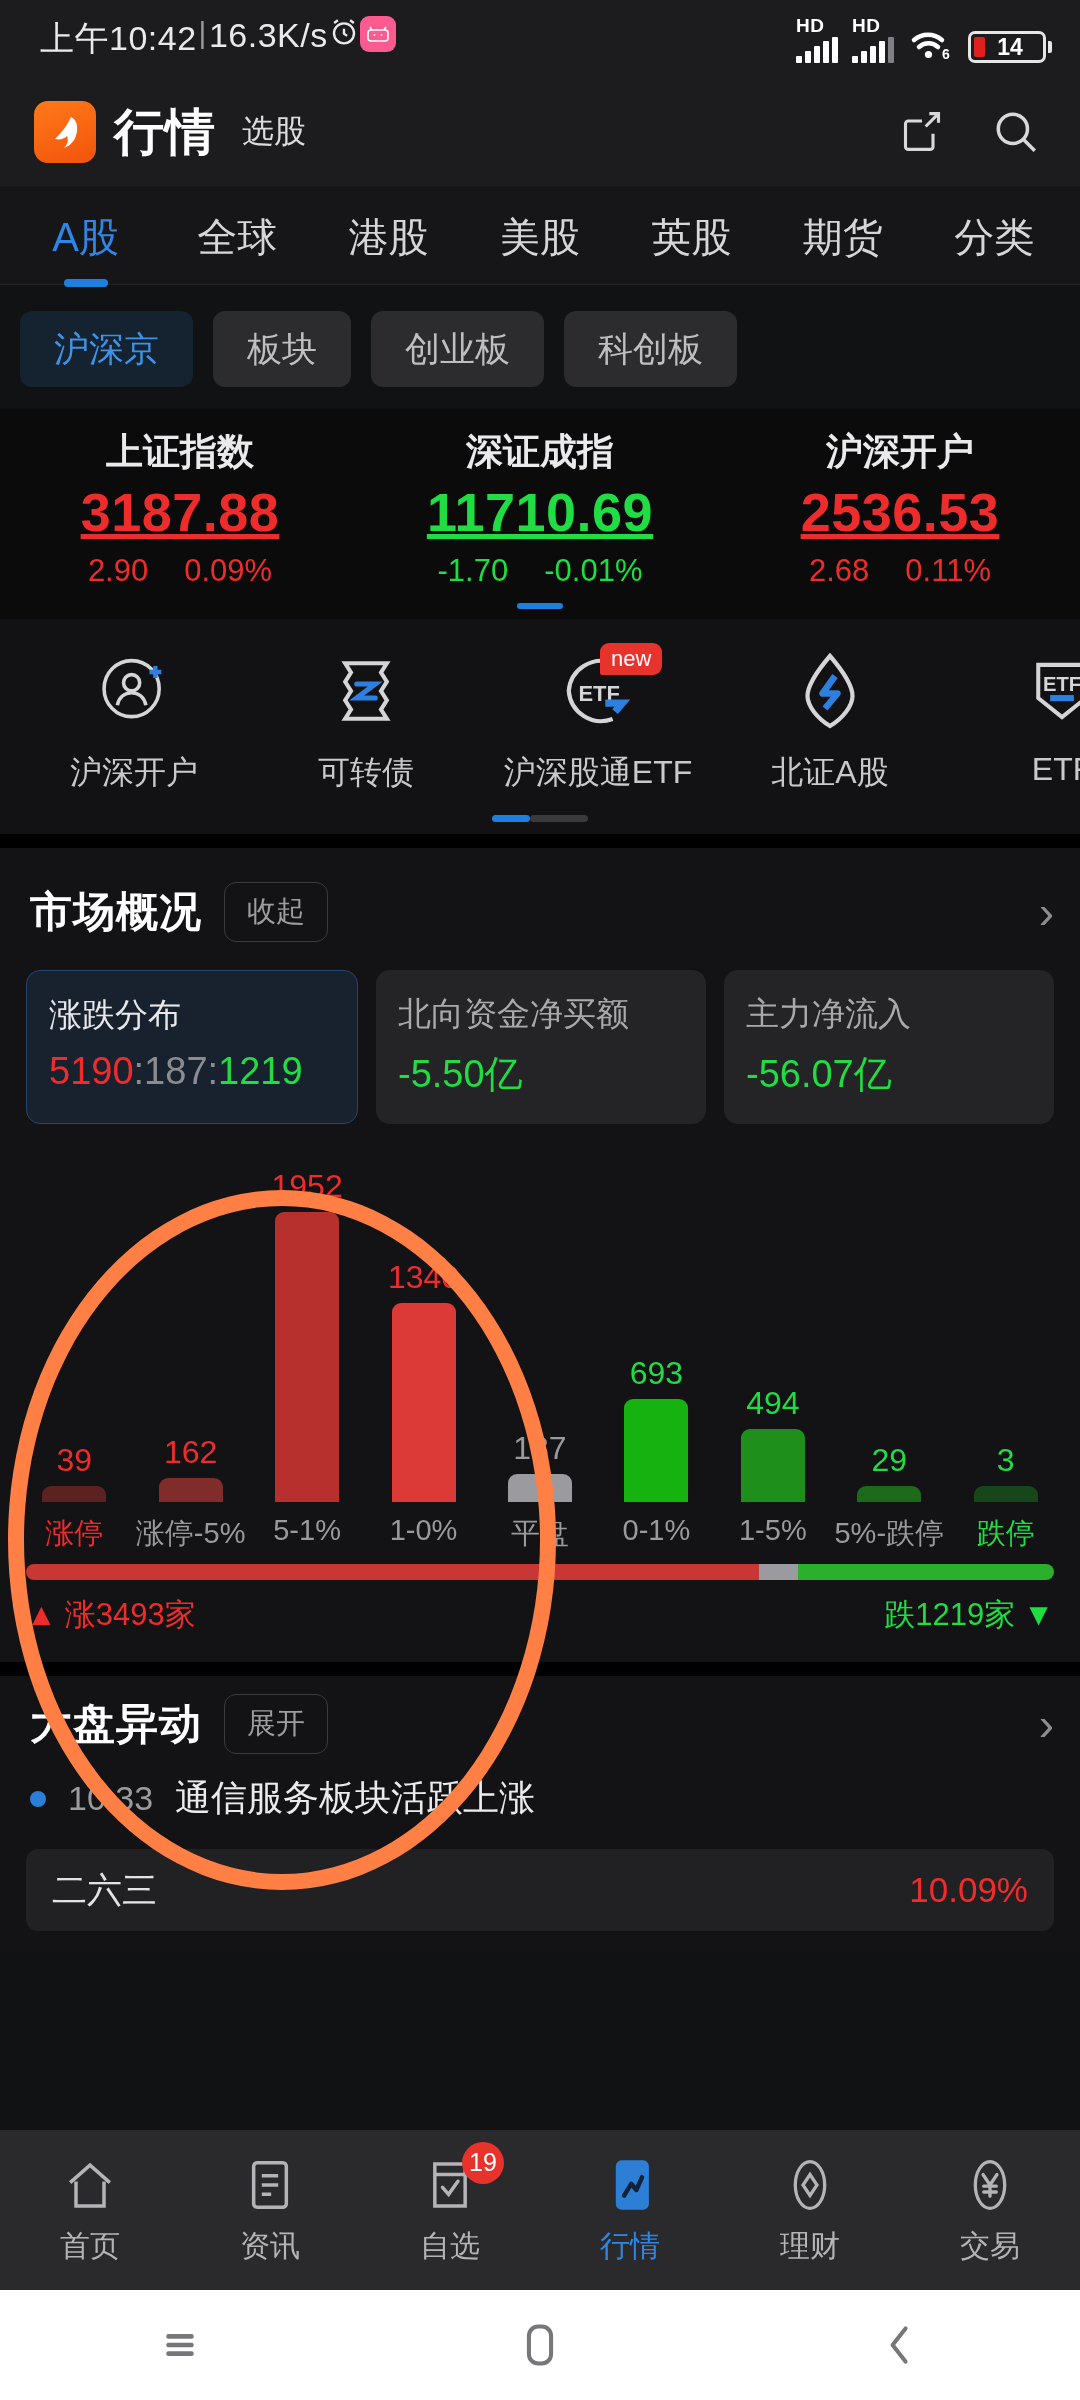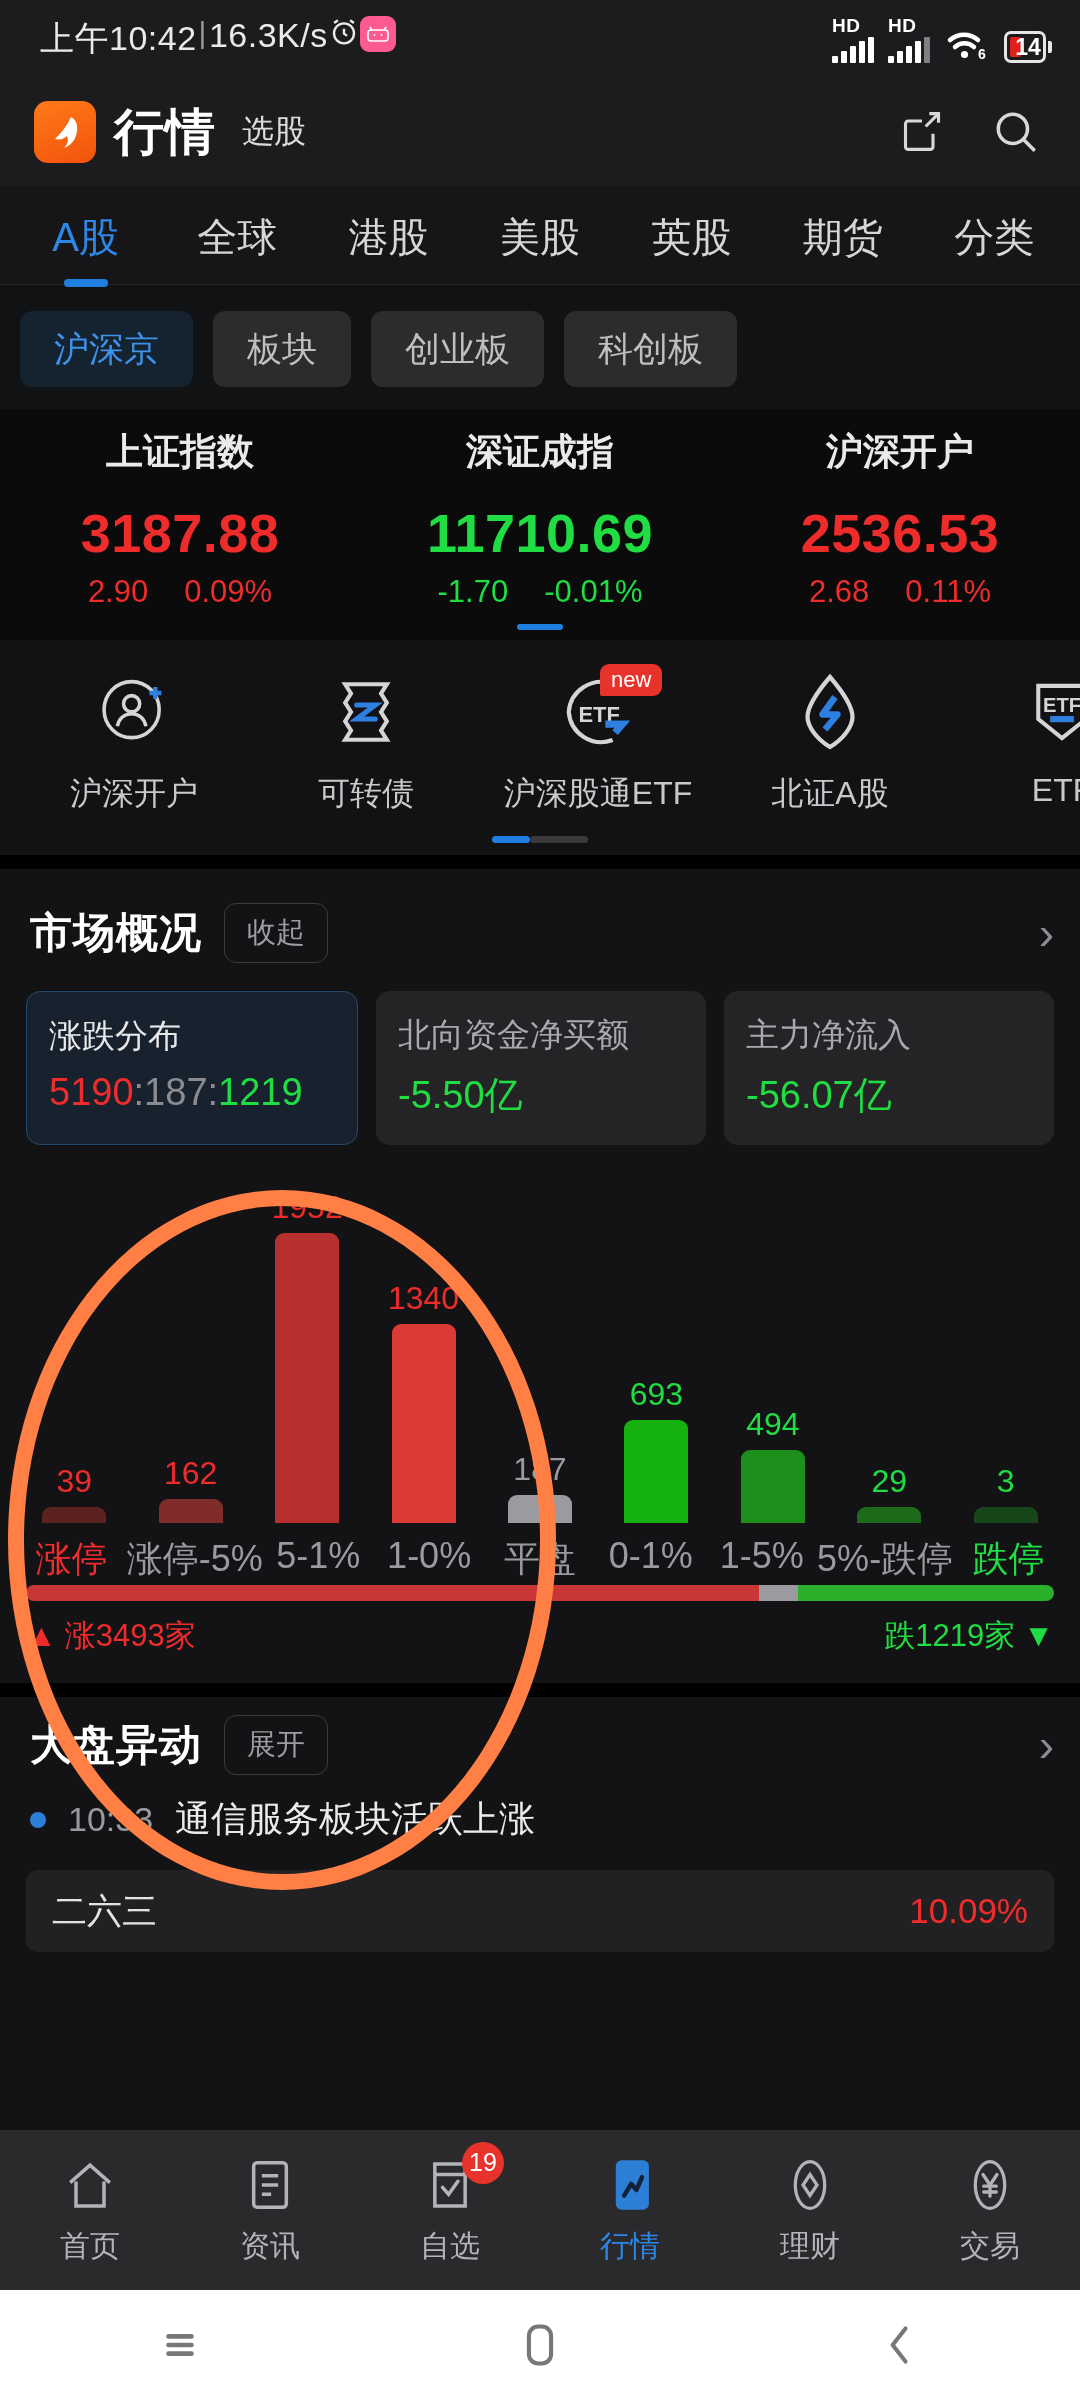--- a/index.html
+++ b/index.html
@@ -27,21 +27,21 @@
   .sb-right { display: flex; align-items: flex-end; gap: 14px; }
   .sig { display: flex; flex-direction: column; align-items: flex-start; }
   .sig .hd { font-size: 19px; color: #fff; font-weight: bold; line-height: 1; margin-bottom: 2px; letter-spacing:.5px;}
   .bars { display: flex; align-items: flex-end; gap: 3px; height: 26px; }
   .bars i { display: block; width: 6px; background: #fff; border-radius: 1px; }
   .bars i:nth-child(1){height:7px;} .bars i:nth-child(2){height:12px;}
   .bars i:nth-child(3){height:17px;} .bars i:nth-child(4){height:22px;} .bars i:nth-child(5){height:26px;}
   .bars.dim i:nth-child(5){ background:#808084; }
   .wifi { width: 46px; height: 36px; position: relative; }
   .batt { display: flex; align-items: center; }
-  .batt-body { width: 42px; height: 32px; border: 3px solid #e6e6e8; border-radius: 7px;
+  .batt-body { width: 78px; height: 32px; border: 3px solid #e6e6e8; border-radius: 7px;
                display: flex; align-items: center; padding: 3px; position: relative; }
   .batt-fill { width: 11px; height: 100%; background: #e01f1f; border-radius: 2px; }
   .batt-num { position: absolute; left: 0; right: 0; text-align: center;
               font-size: 23px; color: #fff; font-weight: bold; line-height: 26px; padding-left:6px;}
   .batt-tip { width: 4px; height: 12px; background: #e6e6e8; border-radius: 0 2px 2px 0; margin-left: 2px; }
 
   
   .appbar {
     height: 108px; background: #1c1c1e;
     display: flex; align-items: center; padding: 0 34px;
@@ -69,21 +69,21 @@
   .chip { height: 76px; border-radius: 12px; background: #2c2c2e; color: #bfbfc2;
           font-size: 35px; display: flex; align-items: center; justify-content: center;
           padding: 0 34px; white-space: nowrap; flex: 0 0 auto; }
   .chip.active { background: #15222f; color: #3d92ea; }
 
   
   .indexpanel { background:#0b0b0c; padding: 18px 0 10px 0; }
   .idxrow { display: flex; }
   .idx { flex: 1; text-align: center; }
   .idx .nm { font-size: 37px; color: #eaeaec; font-weight: 600; }
-  .idx .pv { font-size: 54px; font-weight: 600; margin-top: 25px; letter-spacing:.5px;}
+  .idx .pv { font-size: 54px; font-weight: 600; margin-top: 4px; letter-spacing:.5px;text-decoration:underline;}
   .idx .dl { margin-top: 10px; font-size: 31px; display:flex; justify-content:center; gap:36px;}
   .up { color: #ef2c2c; } .down { color: #1fdd42; }
   .idx-dots { display:flex; justify-content:center; margin-top: 14px; }
   .idx-dots i { width:46px; height:6px; background:#1f7fe0; border-radius:3px; }
 
   
   .quick { background:#121214; padding: 30px 0 12px 0; position: relative; }
   .quickrow { display: flex; padding: 0 18px; }
   .qitem { width: 232px; flex: 0 0 232px; text-align: center; position: relative; }
   .qicon { height: 84px; display:flex; align-items:center; justify-content:center; position:relative; }
@@ -114,21 +114,21 @@
   .card .cv { font-size: 38px; margin-top: 12px; font-weight: 500; }
   .ratio-nums .r1{color:#ef2c2c;} .ratio-nums .rs{color:#8c8c90;} .ratio-nums .r3{color:#1fdd42;}
 
   
   .chart { position: relative; padding: 18px 16px 0 16px; height: 430px; }
   .bars-wrap { display:flex; align-items:flex-end; height: 360px; }
   .bcol { flex:1; display:flex; flex-direction: column; align-items:center; justify-content:flex-end; }
   .bval { font-size: 32px; margin-bottom: 10px; line-height:1; }
   .brect { width: 64px; border-radius: 9px 9px 0 0; }
   .xlabels { display:flex; margin-top: 12px; }
-  .xl { flex:1; text-align:center; font-size: 36px; color:#9a9a9e; white-space:nowrap; }
+  .xl { flex:1; text-align:center; font-size: 29px; color:#9a9a9e; white-space:nowrap; }
 
   
   .ratiobar { margin: 10px 26px 0 26px; height: 16px; border-radius: 8px; overflow:hidden; display:flex; }
   .ratiobar .seg-up { background:#c93636; }
   .ratiobar .seg-fl { background:#9b9b9f; }
   .ratiobar .seg-dn { background:#2bb02b; }
   .ratiolabels { display:flex; justify-content:space-between; padding: 14px 26px 26px 26px; }
   .rlab { font-size: 31px; display:flex; align-items:center; gap:8px; }
   .rlab.u { color:#ef2c2c; } .rlab.d { color:#1fdd42; }
 

